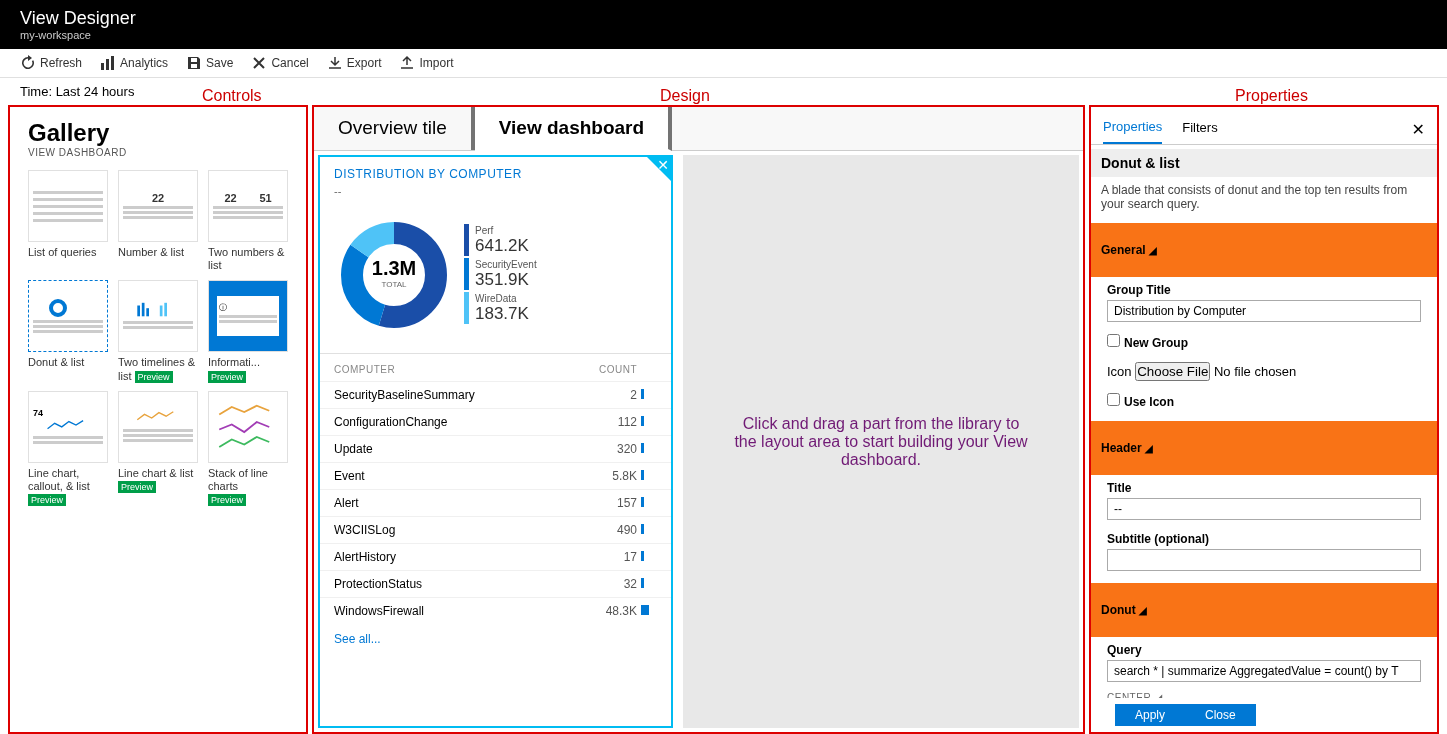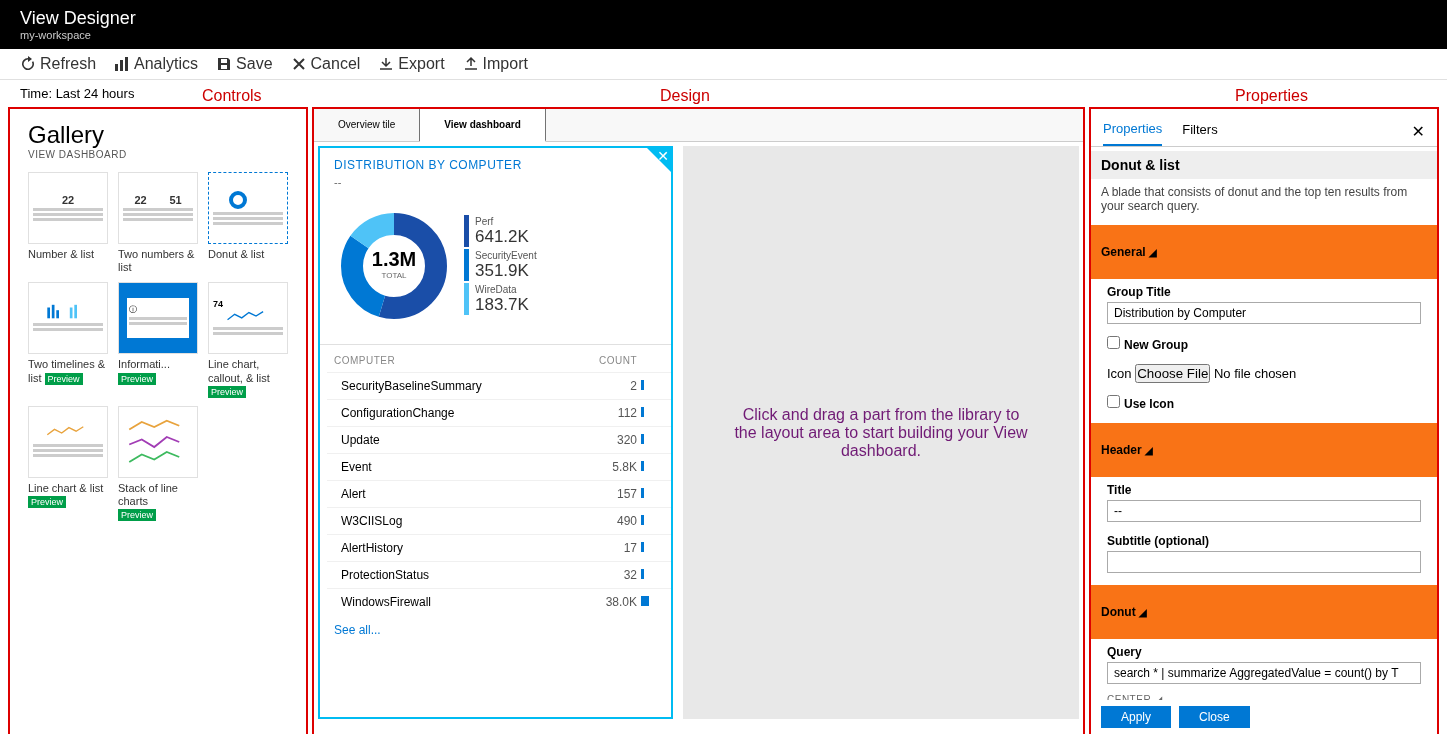--- a/index.html
+++ b/index.html
@@ -1,79 +1,79 @@
 <!DOCTYPE html>
 <html><head>
 <meta charset="utf-8">
 <style>
 * { box-sizing: border-box; margin: 0; padding: 0; font-family: 'Segoe UI', Arial, sans-serif; }
 body { background: #fff; width: 1447px; height: 734px; overflow: hidden; font-size: 13px; position: relative; }
 .header { background: #000; color: #fff; padding: 8px 20px; }
 .header h1 { font-size: 18px; font-weight: 400; }
 .header .sub { font-size: 11px; color: #ccc; }
 .toolbar { background: #fff; border-bottom: 1px solid #e0e0e0; padding: 6px 20px; display: flex; gap: 18px; align-items: center; }
-.tool-item { display: flex; align-items: center; gap: 4px; cursor: pointer; font-size: 16px; color: #333; }
+.tool-item { display: flex; align-items: center; gap: 4px; cursor: pointer; font-size: 12px; color: #333; }
 .tool-icon { width: 16px; height: 16px; display: inline-block; }
 .time-row { padding: 6px 20px; font-size: 13px; display: flex; }
 .time-row .time-left { flex: 0 0 160px; }
 .annotation { color: #c00; font-size: 16px; position: absolute; }
 .main { display: flex; height: calc(734px - 105px); padding: 0 8px; gap: 4px; }
 .pane { border: 2px solid #d00; background: #fff; position: relative; }
 .controls { width: 300px; padding: 12px 18px; overflow: hidden; }
 .design { flex: 1; padding: 0; overflow: hidden; }
 .props { width: 350px; padding: 0; overflow: hidden; display: flex; flex-direction: column; }
-.gallery-title { font-size: 24px; font-weight: 400; margin-bottom: 0; }
+.gallery-title { font-size: 24px; font-weight: 700; margin-bottom: 0; }
 .gallery-sub { font-size: 10px; color: #555; letter-spacing: 0.5px; margin-bottom: 12px; }
 .gallery-grid { display: grid; grid-template-columns: repeat(3, 1fr); gap: 8px 10px; }
 .gallery-item { cursor: pointer; }
 .gallery-thumb { height: 72px; border: 1px solid #e0e0e0; padding: 4px; display: flex; flex-direction: column; justify-content: center; }
 .gallery-thumb.selected { border: 1px dashed #0078d4; }
 .gallery-label { font-size: 11px; margin-top: 4px; color: #333; line-height: 1.2; }
 .preview-badge { background: #009e49; color: #fff; font-size: 9px; padding: 1px 3px; }
 .thumb-lines span { display:block; height:3px; background:#ccc; margin:2px 0; }
 .thumb-num { font-size:11px; color:#333; display:flex; justify-content:space-around; }
 .design-tabs { display: flex; border-bottom: 1px solid #ccc; background:#f8f8f8; }
-.design-tab { padding: 10px 24px; font-size: 10px; cursor: pointer; border-right:1px solid #737373; }
+.design-tab { padding: 10px 24px; font-size: 19px; cursor: pointer; border-right:4px solid #737373; }
 .design-tab.active { background: #fff; font-weight:600; border-bottom:2px solid #fff; margin-bottom:-1px; }
 .design-body { display: flex; gap: 10px; padding: 4px; height: calc(100% - 44px); }
 .widget { border: 2px solid #00bcf2; width: 355px; height: 100%; background:#fff; position:relative; display:flex; flex-direction:column; }
 .widget-corner { position:absolute; top:0; right:0; width:0; height:0; border-left:24px solid transparent; border-top:24px solid #00bcf2; }
 .widget-close { position:absolute; top:0; right:2px; color:#fff; font-size:14px; cursor:pointer; }
 .widget-header { padding: 10px 14px 4px; color:#0078d4; font-size:12px; letter-spacing:0.5px; }
 .widget-sub { padding: 0 14px 10px; font-size:11px; color:#666; }
 .donut-row { display:flex; padding: 8px 14px 18px; gap:10px; align-items:center; border-bottom:1px solid #e0e0e0; }
 .donut-svg { width:120px; height:120px; }
 .legend { flex:1; font-size:11px; }
 .legend-item { display:flex; align-items:center; gap:6px; margin-bottom:2px; }
 .legend-bar { width:5px; height:32px; }
 .legend-txt .lbl { font-size:10px; color:#555; }
 .legend-txt .val { font-size:17px; color:#333; }
 .list-hdr { display:flex; padding:10px 14px 6px; font-size:10px; color:#888; letter-spacing:0.5px; }
 .list-hdr .c1{ flex:1;} .list-hdr .c2{ width:50px; text-align:right;} .list-hdr .c3{width:20px;}
-.list-row { display:flex; padding:6px 14px; font-size:12px; border-top:1px solid #f0f0f0; align-items:center;margin-left:7px;}
+.list-row { display:flex; padding:6px 14px; font-size:12px; border-top:1px solid #f0f0f0; align-items:center;}
 .list-row .c1{flex:1;} .list-row .c2{width:50px; text-align:right; color:#555;} .list-row .c3{width:20px; padding-left:4px;}
 .bar-tiny { display:inline-block; height:10px; background:#0078d4; }
 .see-all { padding:8px 14px; color:#0078d4; font-size:12px; cursor:pointer; }
 .drop-zone { flex:1; background:#e8e8e8; display:flex; align-items:center; justify-content:center; text-align:center; padding:20px; }
 .drop-zone span { color:#701a75; font-size:16px; max-width:300px; }
 .prop-tabs { display:flex; border-bottom:1px solid #ccc; padding:8px 12px 0; gap:20px; align-items:center; }
 .prop-tab { padding:4px 0 8px; cursor:pointer; }
 .prop-tab.active { color:#0078d4; border-bottom:2px solid #0078d4; }
 .prop-close { margin-left:auto; cursor:pointer; font-size:16px; }
 .prop-body { flex:1; overflow-y:auto; padding:0; }
 .prop-title { background:#eee; padding:6px 10px; font-weight:600; font-size:14px; margin-top:4px; }
 .prop-desc { padding:6px 10px; font-size:12px; color:#444; }
 .prop-section { background:#f97316; padding:20px 10px; font-size:12px; font-weight:600; margin-top:6px; }
 .prop-section .arr { font-size:10px; }
 .prop-field { padding:6px 16px; }
 .prop-field label { display:block; font-size:12px; margin-bottom:3px;font-weight:bold; }
 .prop-field input[type=text] { width:100%; padding:3px 6px; border:1px solid #aaa; font-size:12px; }
 .prop-field.check label { display:inline; margin-left:4px; }
 .prop-subsection { font-size:10px; color:#666; letter-spacing:0.5px; padding:4px 16px; }
-.prop-footer { padding:6px 10px; display:flex; gap:8px; }
+.prop-footer { padding:6px 24px; display:flex; }
 .btn { padding:4px 20px; font-size:12px; border:none; cursor:pointer; }
 .btn-primary { background:#0078d4; color:#fff; }
 svg { display:block; }
 </style>
 </head>
 <body>
 
 <div class="header">
   <h1>View Designer</h1>
   <div class="sub">my-workspace</div>
@@ -127,20 +127,30 @@
 <span class="annotation" style="top:87px; left:202px;">Controls</span>
 <span class="annotation" style="top:87px; left:660px;">Design</span>
 <span class="annotation" style="top:87px; left:1235px;">Properties</span>
 
 <div class="main">
 
   <div class="pane controls">
     <div class="gallery-title">Gallery</div>
     <div class="gallery-sub">VIEW DASHBOARD</div>
     <div class="gallery-grid">
+      <div class="gallery-item">
+          <div class="gallery-thumb thumb-lines">
+            <span></span>
+            <span></span>
+            <span></span>
+            <span></span>
+            <span></span>
+          </div>
+          <div class="gallery-label">List of queries</div>
+        </div>
       <div class="gallery-item">
           <div class="gallery-thumb">
             <div class="thumb-num">
               <b>22</b>
             </div>
             <div class="thumb-lines">
               <span></span>
               <span></span>
               <span></span>
             </div>
@@ -322,21 +332,21 @@
               <div class="c2">17</div>
               <div class="c3"><span class="bar-tiny" style="width:3px"></span></div>
             </div>
             <div class="list-row">
               <div class="c1">ProtectionStatus</div>
               <div class="c2">32</div>
               <div class="c3"><span class="bar-tiny" style="width:3px"></span></div>
             </div>
             <div class="list-row">
               <div class="c1">WindowsFirewall</div>
-              <div class="c2">38.0K</div>
+              <div class="c2">48.3K</div>
               <div class="c3"><span class="bar-tiny" style="width:8px"></span></div>
             </div>
           </div>
         <div class="see-all">See all...</div>
       </div>
       <div class="drop-zone">
         <span>Click and drag a part from the library to the layout area to start building your View dashboard.</span>
       </div>
     </div>
   </div>

